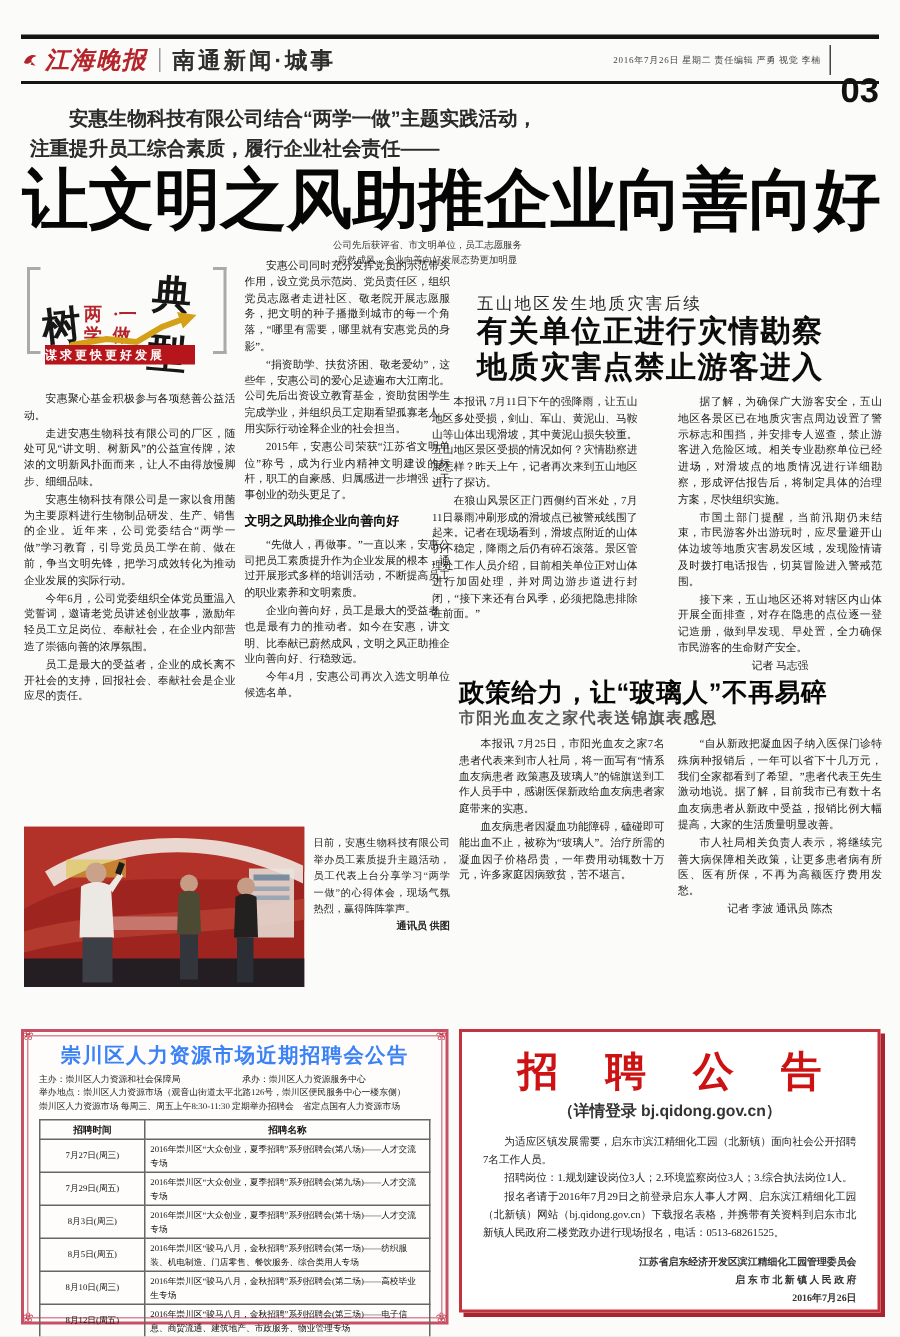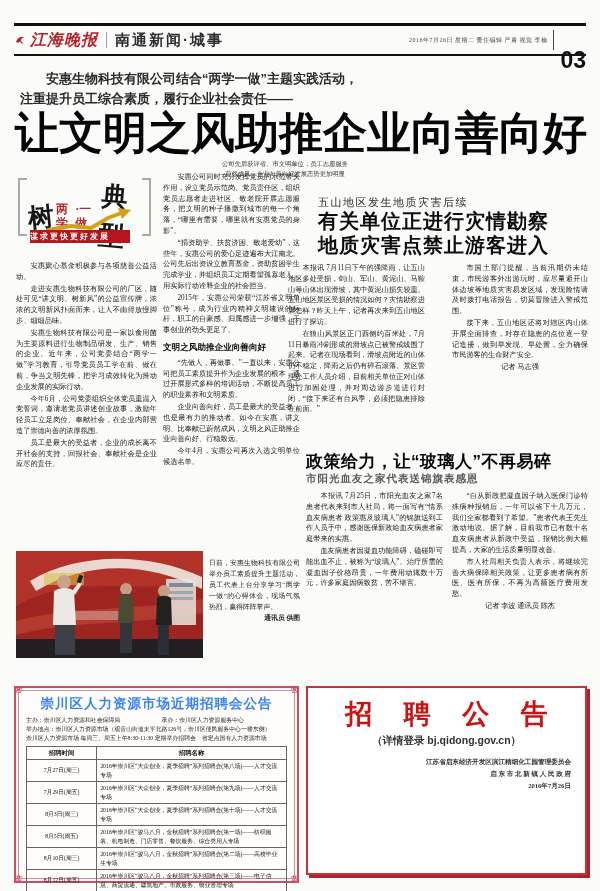--- a/index.html
+++ b/index.html
@@ -218,20 +218,21 @@
     <div>地质灾害点禁止游客进入</div>
   </div>
   <div class="col rcol1a">
     <div>
         <p class="bp">本报讯 7月11日下午的强降雨，让五山地区多处受损，剑山、军山、黄泥山、马鞍山等山体出现滑坡，其中黄泥山损失较重。五山地区景区受损的情况如何？灾情勘察进展怎样？昨天上午，记者再次来到五山地区进行了探访。</p>
         <p class="bp">在狼山风景区正门西侧约百米处，7月11日暴雨冲刷形成的滑坡点已被警戒线围了起来。记者在现场看到，滑坡点附近的山体仍不稳定，降雨之后仍有碎石滚落。景区管理处工作人员介绍，目前相关单位正对山体进行加固处理，并对周边游步道进行封闭，“接下来还有台风季，必须把隐患排除在前面。”</p>
       </div>
   </div>
   <div class="col rcol2a">
     <div>
+        <p class="bp">据了解，为确保广大游客安全，五山地区各景区已在地质灾害点周边设置了警示标志和围挡，并安排专人巡查，禁止游客进入危险区域。相关专业勘察单位已经进场，对滑坡点的地质情况进行详细勘察，形成评估报告后，将制定具体的治理方案，尽快组织实施。</p>
         <p class="bp">市国土部门提醒，当前汛期仍未结束，市民游客外出游玩时，应尽量避开山体边坡等地质灾害易发区域，发现险情请及时拨打电话报告，切莫冒险进入警戒范围。</p>
         <p class="bp">接下来，五山地区还将对辖区内山体开展全面排查，对存在隐患的点位逐一登记造册，做到早发现、早处置，全力确保市民游客的生命财产安全。</p>
       </div>
     <p class="credit-line">记者 马志强</p>
   </div>
 
   <div class="g-headline">政策给力，让“玻璃人”不再易碎</div>
   <div class="g-subhead">市阳光血友之家代表送锦旗表感恩</div>
   <div class="col rcol1b">
     <div>
@@ -293,20 +294,25 @@
           </tr>
           </tbody>
       </table>
 
     </div>
   </div>
 
   <div class="recruit">
     <div class="title">招 聘 公 告</div>
     <div class="subtitle">（详情登录 bj.qidong.gov.cn）</div>
+    <div class="bodytxt">
+        <p>为适应区镇发展需要，启东市滨江精细化工园（北新镇）面向社会公开招聘7名工作人员。</p>
+        <p>招聘岗位：1.规划建设岗位3人；2.环境监察岗位3人；3.综合执法岗位1人。</p>
+        <p>报名者请于2016年7月29日之前登录启东人事人才网、启东滨江精细化工园（北新镇）网站（bj.qidong.gov.cn）下载报名表格，并携带有关资料到启东市北新镇人民政府二楼党政办进行现场报名，电话：0513-68261525。</p>
+      </div>
     <div class="sig">
       <div>江苏省启东经济开发区滨江精细化工园管理委员会</div>
       <div>启 东 市 北 新 镇 人 民 政 府</div>
       <div>2016年7月26日</div>
     </div>
   </div>
 
 </div>
 
 </body></html>

